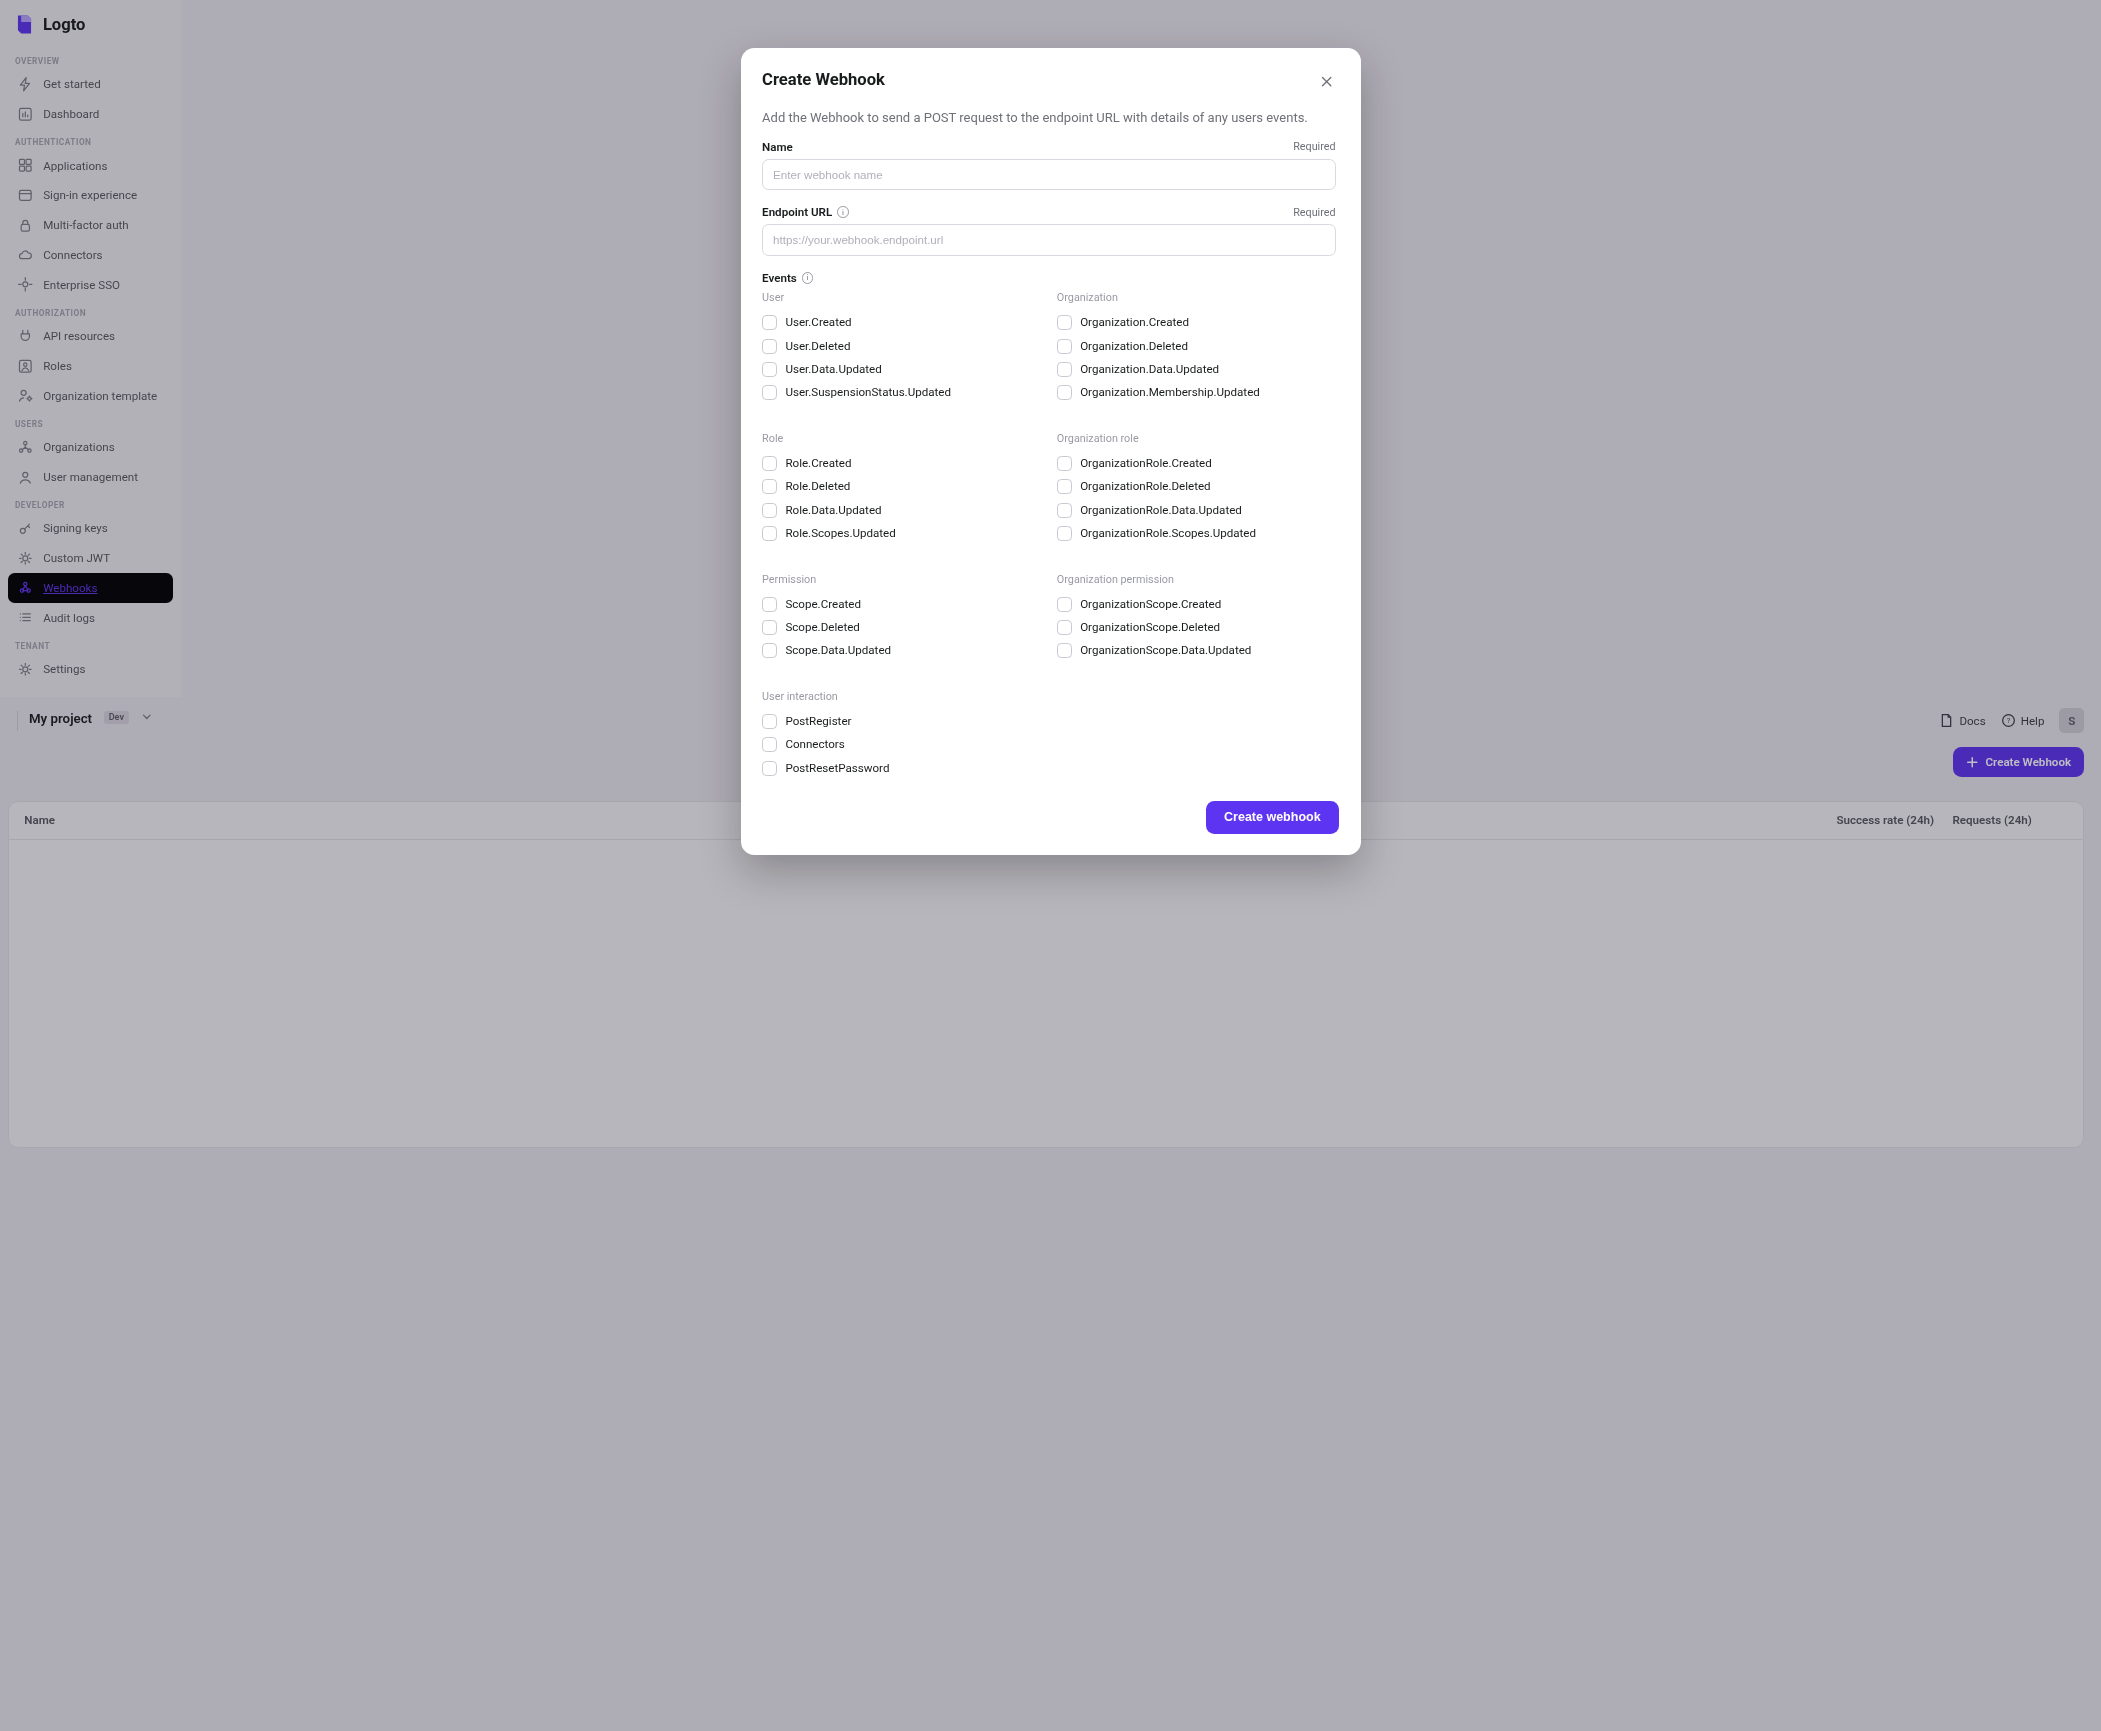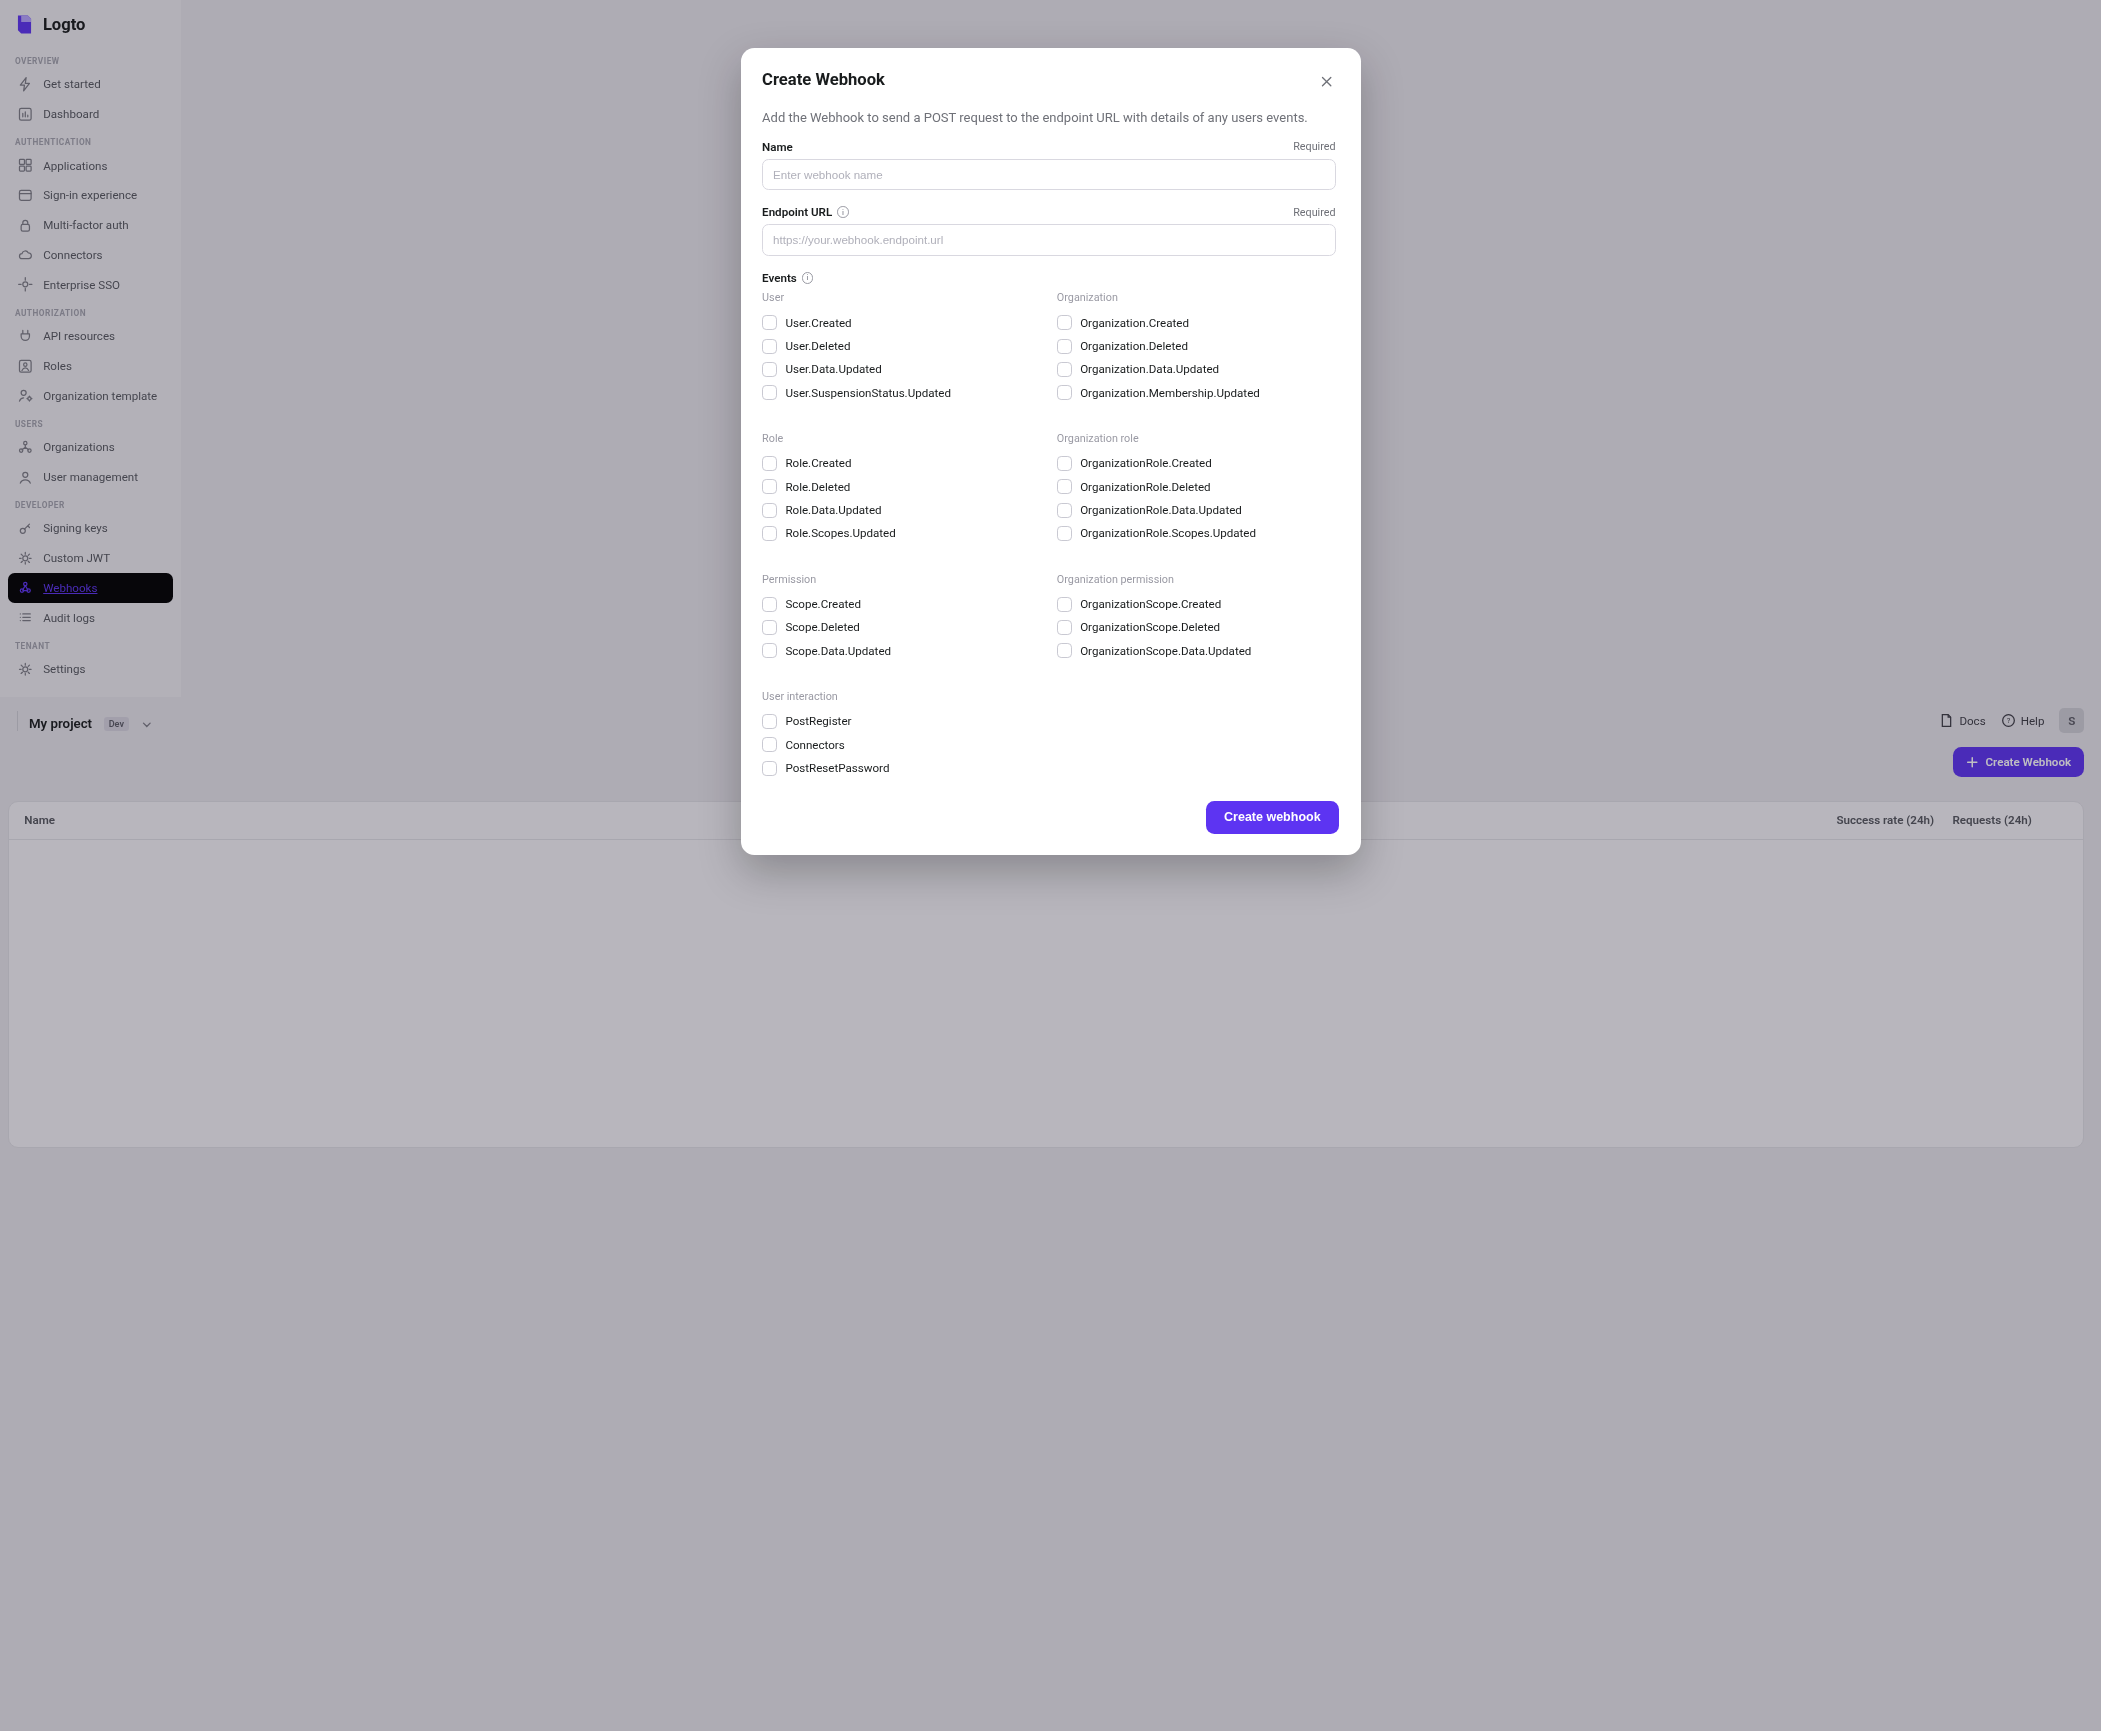--- a/index.html
+++ b/index.html
@@ -70,21 +70,21 @@
 }
 .topbar {
   height: 47px;
   display: flex;
   align-items: center;
   padding: 0 16.6px;
   gap: 16.6px;
 }
 .topbar .left {
   display: flex;
-  align-items: flex-end;
+  align-items: flex-start;
   gap: 11.6px;
 }
 .divider-v {
   width: 0.8px;
   height: 20px;
   background: #cfcfd6;
 }
 .project-name { font-weight: 600; font-size: 13.3px; }
 .dev-badge {
   font-size: 9.1px;
@@ -205,21 +205,21 @@
 .events-grid {
   display: grid;
   grid-template-columns: 1fr 1fr;
   column-gap: 25px;
   row-gap: 3.3px;
   gap: 16px;
 }
 .event-group { margin-bottom: 11.6px; }
 .group-label { color: #9a9aa4; font-size: 10.8px; margin-bottom: 6.6px;}
 .check-row {
-  display: flex; align-items: center; gap: 8.3px;
+  display: flex; gap: 8.3px;
   padding: 4.2px 0;
   cursor: pointer;
 }
 .chk {
   width: 15px; height: 15px;
   border: 1.2px solid #c9c9d2;
   border-radius: 4.2px;
   flex-shrink: 0;
 }
 .modal-foot {

